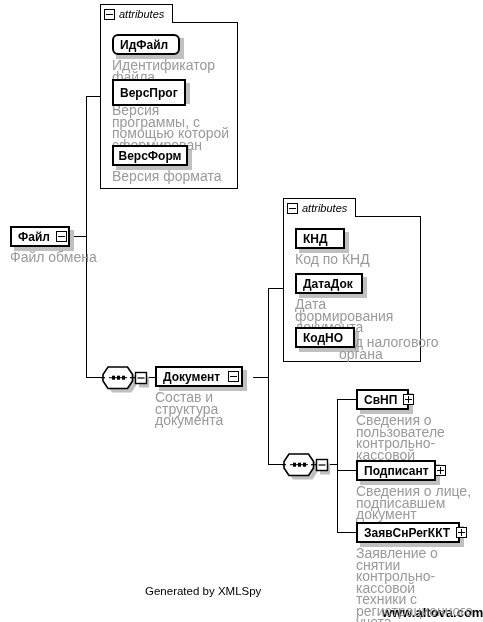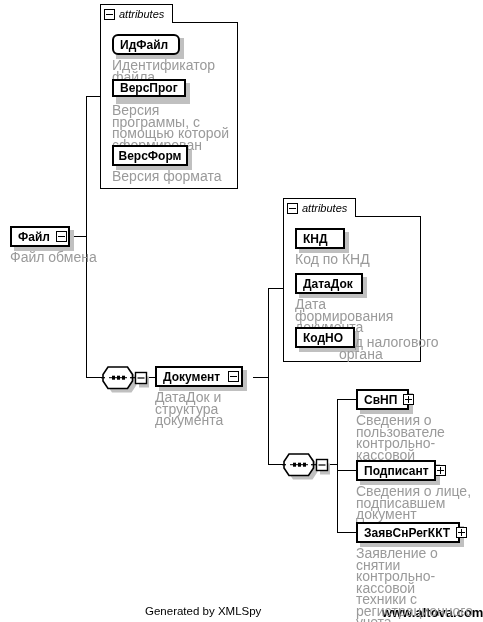--- a/index.html
+++ b/index.html
@@ -196,21 +196,21 @@
     </div>
   </div>
 
   <div class="node-shadow" style="left:116px; top:38px; width:68px; height:21px;"></div>
   <div class="node" style="left:112px; top:34px; width:68px; height:21px;border-radius:6px;">
     <span class="node-label">ИдФайл</span>
   </div>
   <div class="desc" style="left:112px; top:60px; width:125px;">Идентификатор файла</div>
 
   <div class="node-shadow" style="left:116px; top:83px; width:74px; height:21px;"></div>
-  <div class="node" style="left:112px; top:79px; width:74px; height:18px;align-items:center;">
+  <div class="node" style="left:112px; top:79px; width:74px; height:27px;align-items:center;">
     <span class="node-label">ВерсПрог</span>
   </div>
   <div class="desc" style="left:112px; top:105px; width:123px;">Версия программы, с
 помощью которой
 сформирован файл</div>
 
   <div class="node-shadow" style="left:116px; top:149px; width:76px; height:21px;"></div>
   <div class="node" style="left:112px; top:145px; width:76px; height:21px;justify-content:center;">
     <span class="node-label">ВерсФорм</span>
   </div>
@@ -265,21 +265,21 @@
       <rect x="34.5" y="7.5" width="11" height="11" fill="#ffffff" stroke="#000000" stroke-width="1.4"></rect>
       <line x1="36.5" y1="13" x2="43.5" y2="13" stroke="#000000" stroke-width="1.2"></line>
     </svg>
   </div>
 
   <div class="node-shadow" style="left:159px; top:370px; width:88px; height:21px;"></div>
   <div class="node" style="left:155px; top:366px; width:88px; height:21px;">
     <span class="node-label">Документ</span>
     <span class="toggle"></span>
   </div>
-  <div class="desc" style="left:155px; top:392px; width:115px;">ДатаДок и структура
+  <div class="desc" style="left:155px; top:392px; width:115px;">Состав и структура
 документа</div>
 
   <div class="seq" style="left:282px; top:452px;">
     <svg width="48" height="28" viewBox="0 0 48 28">
       <polygon points="6,20 11,27.5 30.5,27.5 35.5,20 35.5,13.5 30.5,6 11,6 6,13.5" fill="#c0c0c0" stroke="none"></polygon>
       <rect x="38" y="11.5" width="11" height="11" fill="#c0c0c0" stroke="none"></rect>
       <polygon points="2,16 7,23.5 26.5,23.5 31.5,16 31.5,9.5 26.5,2 7,2 2,9.5" fill="#ffffff" stroke="#000000" stroke-width="1.6"></polygon>
       <line x1="0" y1="12.7" x2="4" y2="12.7" stroke="#000000" stroke-width="1.2"></line>
       <line x1="29" y1="12.7" x2="35" y2="12.7" stroke="#000000" stroke-width="1.2"></line>
       <line x1="8" y1="12.7" x2="26" y2="12.7" stroke="#000000" stroke-width="1"></line>
@@ -311,16 +311,16 @@
   <div class="node-shadow" style="left:360px; top:526px; width:104px; height:21px;"></div>
   <div class="node" style="left:356px; top:522px; width:104px; height:21px;">
     <span class="node-label">ЗаявСнРегККТ</span>
     <span class="toggle plus"></span>
   </div>
   <div class="desc" style="left:356px; top:548px; width:125px;">Заявление о снятии
 контрольно-кассовой
 техники с
 регистрационного учета</div>
 
-  <div class="footer-left" style="left:145px; top:605px;">Generated by XMLSpy</div>
+  <div class="footer-left" style="left:145px; top:585px;">Generated by XMLSpy</div>
   <div class="footer-right" style="left:382px; top:605px;">www.altova.com</div>
 
 </div>
 
 </body></html>

